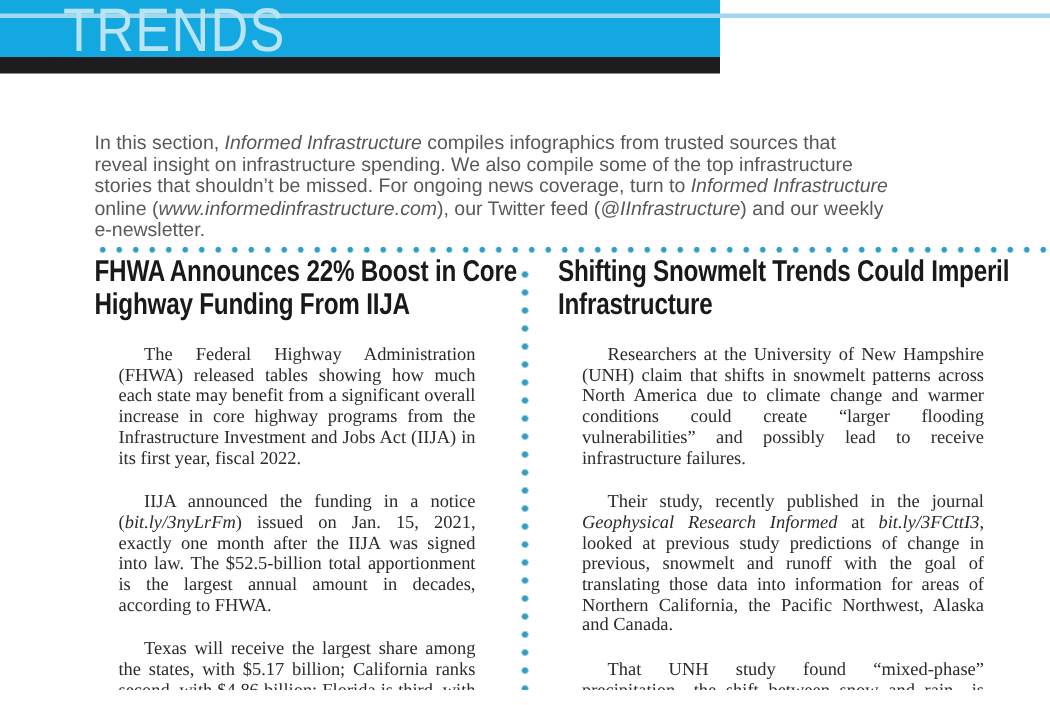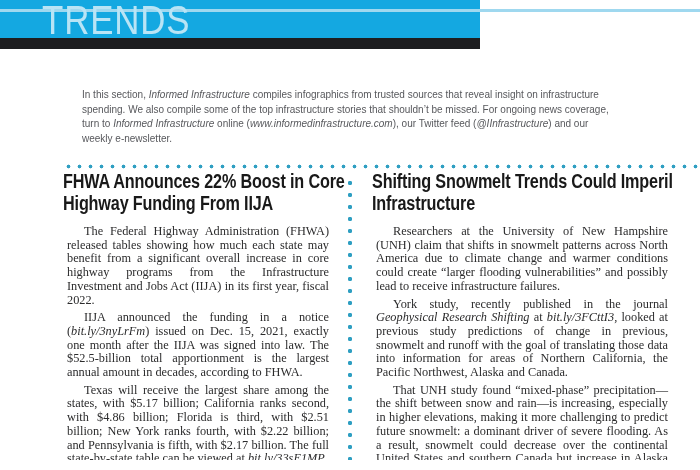--- a/index.html
+++ b/index.html
@@ -14,22 +14,22 @@
     position:absolute;left:42px;top:0;height:40px;z-index:3;
     display:flex;align-items:center;
     font-family:"Liberation Sans",sans-serif;font-weight:400;
     font-size:41px;letter-spacing:1px;color:#b9e4f5;
     transform:scaleX(0.85);transform-origin:0 50%;white-space:nowrap;
   }
 
   
   .intro{
     position:absolute;left:63px;top:88px;width:533px;
-    font-family:"Liberation Sans",sans-serif;font-size:10px;line-height:14.6px;
-    color:#57585c;text-align:left;margin-left:19px;
+    font-family:"Liberation Sans",sans-serif;font-size:13px;line-height:14.6px;
+    color:#57585c;text-align:left;
   }
   .intro em{font-style:italic;}
 
   
   .dots-h{
     position:absolute;left:63px;top:164px;width:637px;height:5px;
     background-image:radial-gradient(circle,#2f9fc2 1.8px,rgba(47,159,194,0) 2.1px);
     background-size:11px 5px;background-repeat:repeat-x;
   }
   .dots-v{
@@ -48,21 +48,21 @@
     letter-spacing:-0.2px;margin:0;
     transform:scaleX(0.81);transform-origin:0 0;white-space:nowrap;
   }
   .article-left .article-title{width:333px;}
   .article-right .article-title{width:370px;}
   .article-body{
     margin-top:11px;
     font-family:"Liberation Serif",serif;font-size:12.3px;line-height:13.7px;
     color:#2b2b2c;text-align:justify;
   }
-  .article-body p{margin:4px;text-indent:17px;}
+  .article-body p{margin:16px;text-indent:17px;}
   .article-body em{font-style:italic;}
 </style>
 </head>
 <body>
 
 <div class="page">
 
   <div class="blue-bar"></div>
   <div class="black-bar"></div>
   <div class="hairline"></div>
@@ -73,30 +73,30 @@
   <div class="dots-h"></div>
   <div class="dots-v"></div>
 
   <div class="article article-left">
     <h2 class="article-title">
       <div>FHWA Announces 22% Boost in Core</div>
       <div>Highway Funding From IIJA</div>
     </h2>
     <div class="article-body">
         <p><span>The Federal Highway Administration (FHWA) released tables showing how much each state may benefit from a significant overall increase in core highway programs from the Infrastructure Investment and Jobs Act (IIJA) in its first year, fiscal 2022.</span></p>
-        <p><span>IIJA announced the funding in a notice (</span><em>bit.ly/3nyLrFm</em><span>) issued on Dec. 15, 2021, exactly one month after the IIJA was signed into law. The $52.5-billion total apportionment is the largest annual amount in decades, according to FHWA.</span></p>
+        <p><span>IIJA announced the funding in a notice (</span><em>bit.ly/3nyLrFm</em><span>) issued on Jan. 15, 2021, exactly one month after the IIJA was signed into law. The $52.5-billion total apportionment is the largest annual amount in decades, according to FHWA.</span></p>
         <p><span>Texas will receive the largest share among the states, with $5.17 billion; California ranks second, with $4.86 billion; Florida is third, with $2.51 billion; New York ranks fourth, with $2.22 billion; and Pennsylvania is fifth, with $2.17 billion. The full state-by-state table can be viewed at </span><em>bit.ly/33sE1MP</em><span>.</span></p>
       </div>
   </div>
 
   <div class="article article-right">
     <h2 class="article-title">
       <div>Shifting Snowmelt Trends Could Imperil</div>
       <div>Infrastructure</div>
     </h2>
     <div class="article-body">
         <p><span>Researchers at the University of New Hampshire (UNH) claim that shifts in snowmelt patterns across North America due to climate change and warmer conditions could create “larger flooding vulnerabilities” and possibly lead to receive infrastructure failures.</span></p>
-        <p><span>York study, recently published in the journal </span><em>Geophysical Research Shifting</em><span> at </span><em>bit.ly/3FCttI3</em><span>, looked at previous study predictions of change in previous, snowmelt and runoff with the goal of translating those data into information for areas of Northern California, the Pacific Northwest, Alaska and Canada.</span></p>
+        <p><span>Their study, recently published in the journal </span><em>Geophysical Research Informed</em><span> at </span><em>bit.ly/3FCttI3</em><span>, looked at previous study predictions of change in previous, snowmelt and runoff with the goal of translating those data into information for areas of Northern California, the Pacific Northwest, Alaska and Canada.</span></p>
         <p><span>That UNH study found “mixed-phase” precipitation—the shift between snow and rain—is increasing, especially in higher elevations, making it more challenging to predict future snowmelt: a dominant driver of severe flooding. As a result, snowmelt could decrease over the continental United States and southern Canada but increase in Alaska and northern Canada.</span></p>
       </div>
   </div>
 
 </div>
 
 </body></html>

